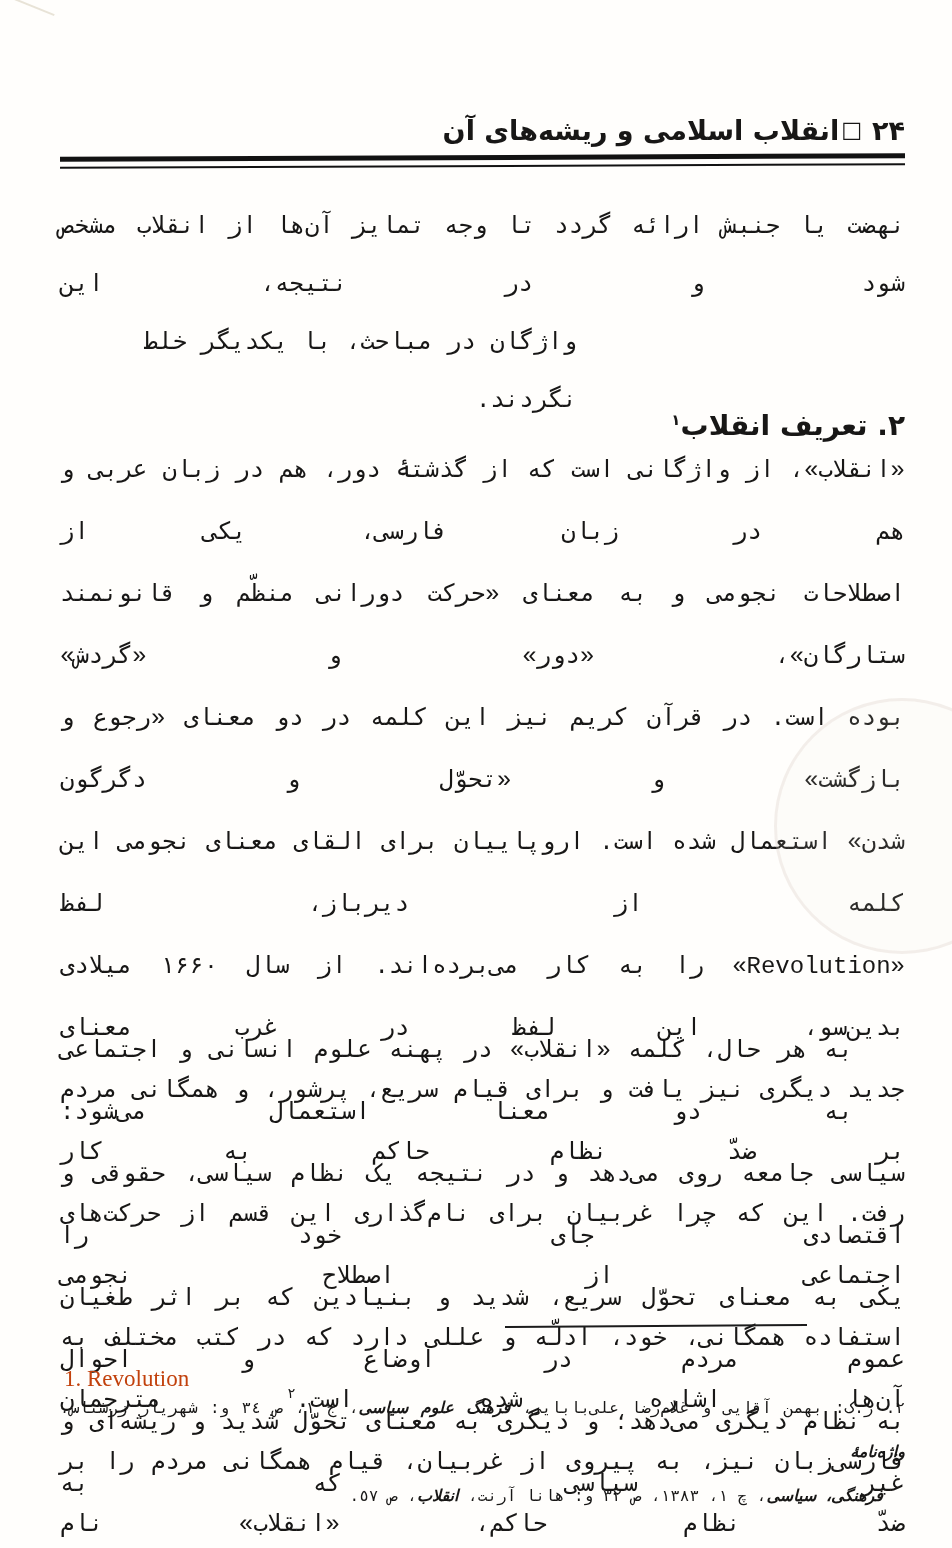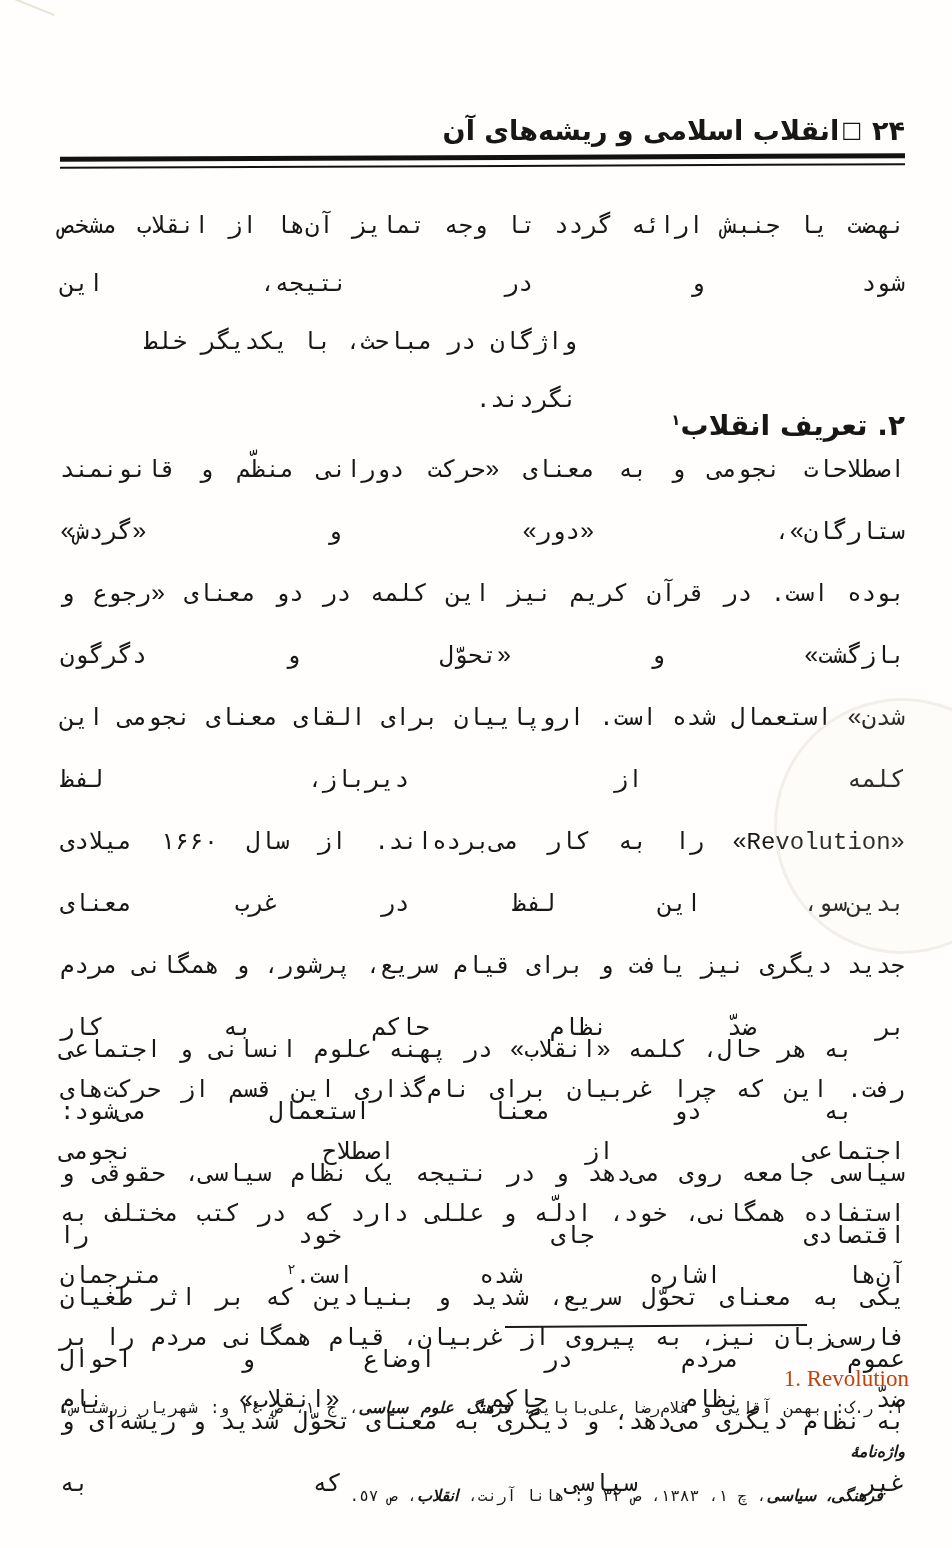--- a/index.html
+++ b/index.html
@@ -21,21 +21,21 @@
   }
   .hdr .num{margin-left:10px;}
   .hdr .box{font-weight:normal;font-size:22px;margin-left:2px;transform:translateY(-1px);}
   .rule{
     top:155px;height:5px;
     border-top:5px solid #121212;border-bottom:2px solid #121212;
     transform:rotate(-0.25deg);
   }
   
   .tblock{font-size:24px;font-family:Liberation Mono, monospace;}
-  .tline{line-height:58px;text-align:right;}
+  .tline{line-height:58px;}
   .b62 .tline{line-height:62px;}
   .just{text-align:justify;text-align-last:justify;text-justify:inter-word;}
   .p1{top:198px;}
   .headingblk{top:399px;height:54px;line-height:54px;font-weight:bold;font-size:28px;text-align:right;}
   .headingblk sup{font-size:15px;}
   .body1{top:440px;}
   .body2{top:1020px;}
   sup{font-size:14px;line-height:0;}
   
   .fnsep{
@@ -81,20 +81,21 @@
   <div class="abs tblock p1">
       <div class="tline just"><span>نهضت یا جنبش ارائه گردد تا وجه تمایز آن‌ها از انقلاب مشخص شود و در نتیجه، این</span></div>
       <div class="tline" style="margin-right: 328px;"><span>واژگان در مباحث، با یکدیگر خلط نگردند.</span></div>
     </div>
 
   <div class="abs headingblk">
     <span>۲. تعریف انقلاب</span><sup>۱</sup>
   </div>
 
   <div class="abs tblock b62 body1">
+      <div class="tline just"><span>«انقلاب»، از واژگانی است که از گذشتۀ دور، هم در زبان عربی و هم در زبان فارسی، یکی از</span></div>
       <div class="tline just"><span>اصطلاحات نجومی و به معنای «حرکت دورانی منظّم و قانونمند ستارگان»، «دور» و «گردش»</span></div>
       <div class="tline just"><span>بوده است. در قرآن کریم نیز این کلمه در دو معنای «رجوع و بازگشت» و «تحوّل و دگرگون</span></div>
       <div class="tline just"><span>شدن» استعمال شده است. اروپاییان برای القای معنای نجومی این کلمه از دیرباز، لفظ</span></div>
       <div class="tline just"><span>«Revolution» را به کار می‌برده‌اند. از سال ۱۶۶۰ میلادی بدین‌سو، این لفظ در غرب معنای</span></div>
       <div class="tline just"><span>جدید دیگری نیز یافت و برای قیام سریع، پرشور، و همگانی مردم بر ضدّ نظام حاکم به کار</span></div>
       <div class="tline just"><span>رفت. این که چرا غربیان برای نام‌گذاری این قسم از حرکت‌های اجتماعی از اصطلاح نجومی</span></div>
       <div class="tline just"><span>استفاده همگانی، خود، ادلّه و عللی دارد که در کتب مختلف به آن‌ها اشاره شده است.</span><sup>۲</sup><span> مترجمان</span></div>
       <div class="tline just"><span>فارسی‌زبان نیز، به پیروی از غربیان، قیام همگانی مردم را بر ضدّ نظام حاکم، «انقلاب» نام</span></div>
     </div>
   <div class="abs tblock b62 body2">

